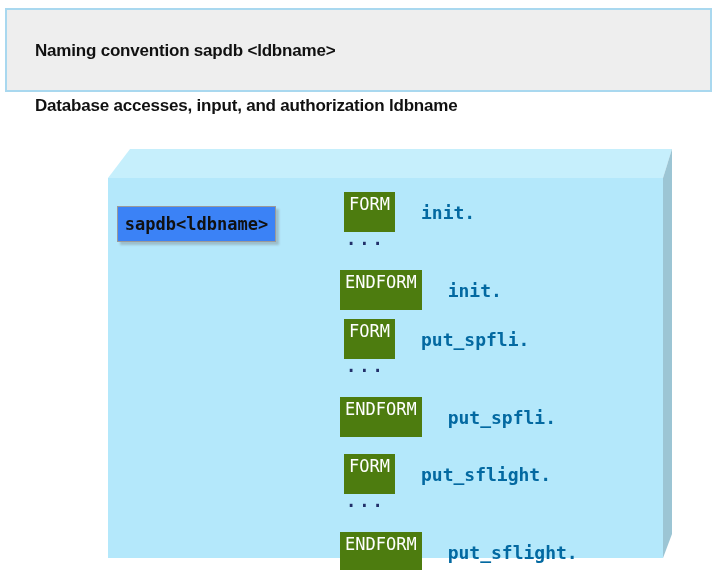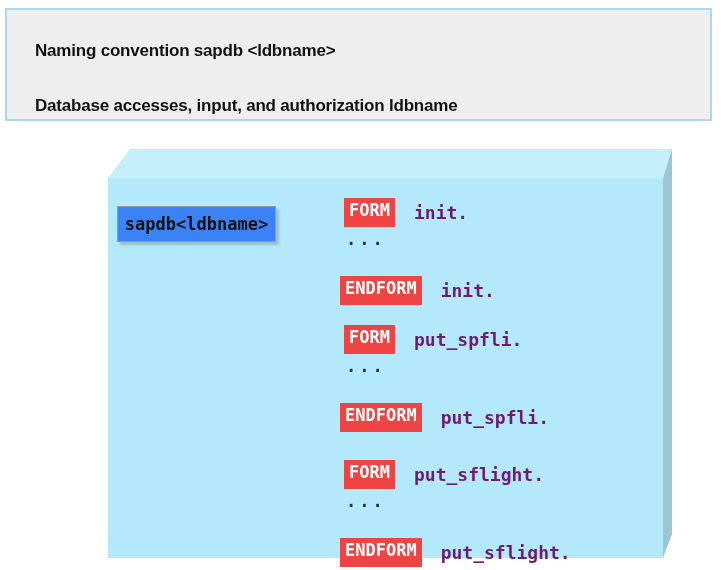--- a/index.html
+++ b/index.html
@@ -14,21 +14,21 @@
     overflow: hidden;
     font-family: "Liberation Sans", sans-serif;
   }
 
   
   #header-box {
     position: absolute;
     left: 5px;
     top: 8px;
     width: 707px;
-    height: 113px;
+    height: 84px;
     background: #eeeeee;
     border: 2px solid #a9d8ef;
     box-sizing: border-box;
   }
   .header-line {
     position: absolute;
     left: 28px;
     color: #111111;
     font-family: "Liberation Sans", sans-serif;
     font-weight: bold;
@@ -98,36 +98,36 @@
     display: flex;
     align-items: center;
     white-space: pre;
     height: 28px;
   }
   .code-row.row-form     { padding-left: 4px; }
   .code-row.row-dots     { padding-left: 6px; height: 26px; }
   .code-row.row-endform  { padding-left: 0px; margin-top: 24px; }
 
   .kw {
-    background: #ef4444;
+    background: #4d7c0f;
     color: #ffffff;
     font-family: "DejaVu Sans Mono", monospace;
-    font-weight: bold;
+    font-weight: normal;
     font-size: 17px;
     line-height: 1;
-    padding: 4px 5px 8px 5px;
+    padding: 4px 5px 19px 5px;
     letter-spacing: 0px;
     display: inline-block;
   }
   .ident {
-    color: #701a75;
+    color: #0369a1;
     font-family: "DejaVu Sans Mono", monospace;
     font-weight: bold;
     font-size: 18px;
-    padding-left: 19px;
+    padding-left: 26px;
     letter-spacing: 0px;
   }
   .dots {
     color: #22306a;
     font-family: "DejaVu Sans Mono", monospace;
     font-weight: bold;
     font-size: 17px;
     letter-spacing: 3px;
   }
 </style>

